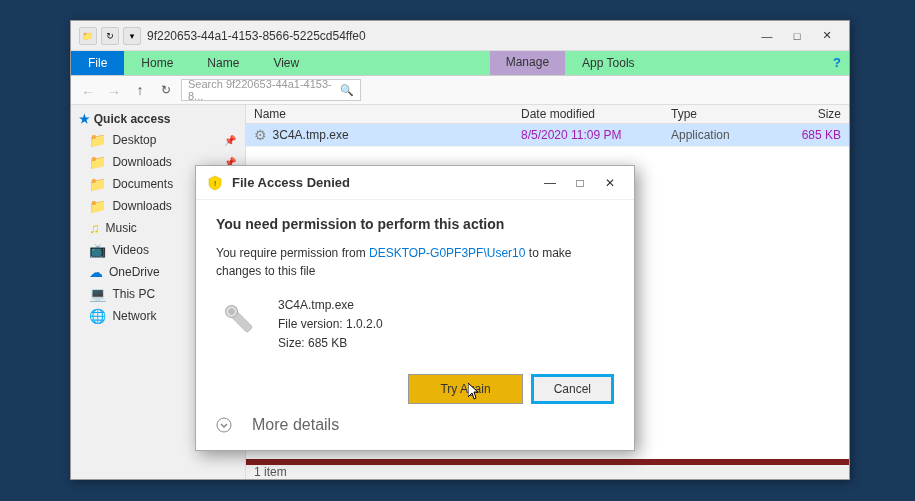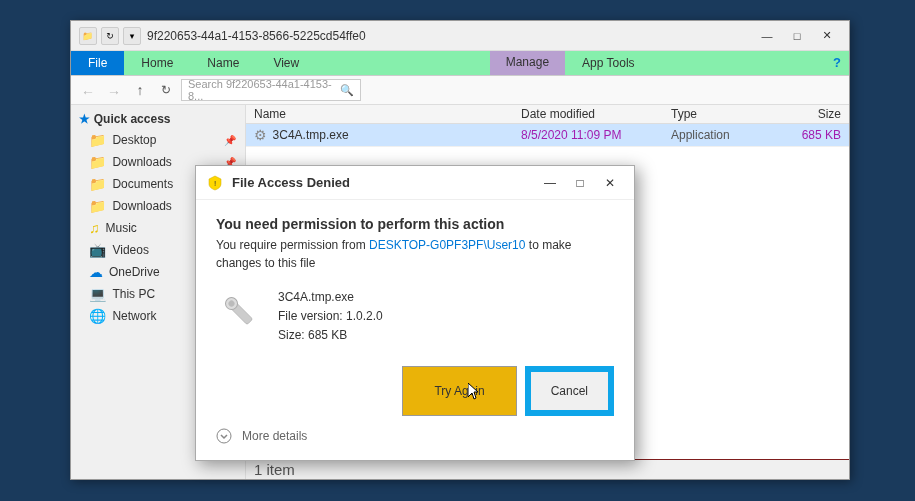--- a/index.html
+++ b/index.html
@@ -313,21 +313,21 @@
       background: transparent;
     }
 
     .dialog-body {
       padding: 16px 20px;
     }
     .dialog-heading {
       font-size: 14px;
       font-weight: 600;
       color: #333;
-      margin-bottom: 4px;
+      margin-bottom: 12px;
     }
     .dialog-subtext {
       font-size: 12px;
       color: #333;
       margin-bottom: 16px;
       line-height: 1.5;
     }
     .dialog-subtext .highlight { color: #0078d7; }
 
     .dialog-file-info {
@@ -361,47 +361,47 @@
       border: 1px solid #999;
       padding: 5px 31px;
       font-size: 12px;
       cursor: pointer;
       color: #333;
       min-width: 80px;
       text-align: center;
     }
     .btn-cancel {
       background: #f0f0f0;
-      border: 6px solid #0ea5e9;
-      padding: 12px 20px;
+      border: 3px solid #0ea5e9;
+      padding: 5px 20px;
       font-size: 12px;
       cursor: pointer;
       color: #333;
       min-width: 70px;
       text-align: left;
     }
 
     .dialog-more-details {
       display: flex;
       align-items: center;
-      gap: 10px;
+      gap: 20px;
       color: #666;
-      font-size: 12px;
+      font-size: 16px;
       cursor: pointer;
     }
 
     
     .status-bar {
       height: 20px;
       background: #f0f0f0;
-      border-top: 1px solid #7f1d1d;
+      border-top: 6px solid #7f1d1d;
       display: flex;
       align-items: center;
       padding: 0 8px;
-      font-size: 15px;
+      font-size: 12px;
       color: #555;
       flex-shrink: 0;
     }
   </style>
 </head>
 <body>
 
 <div class="watermark">ANYWARE.CO</div>
 
 <div class="explorer-window">

